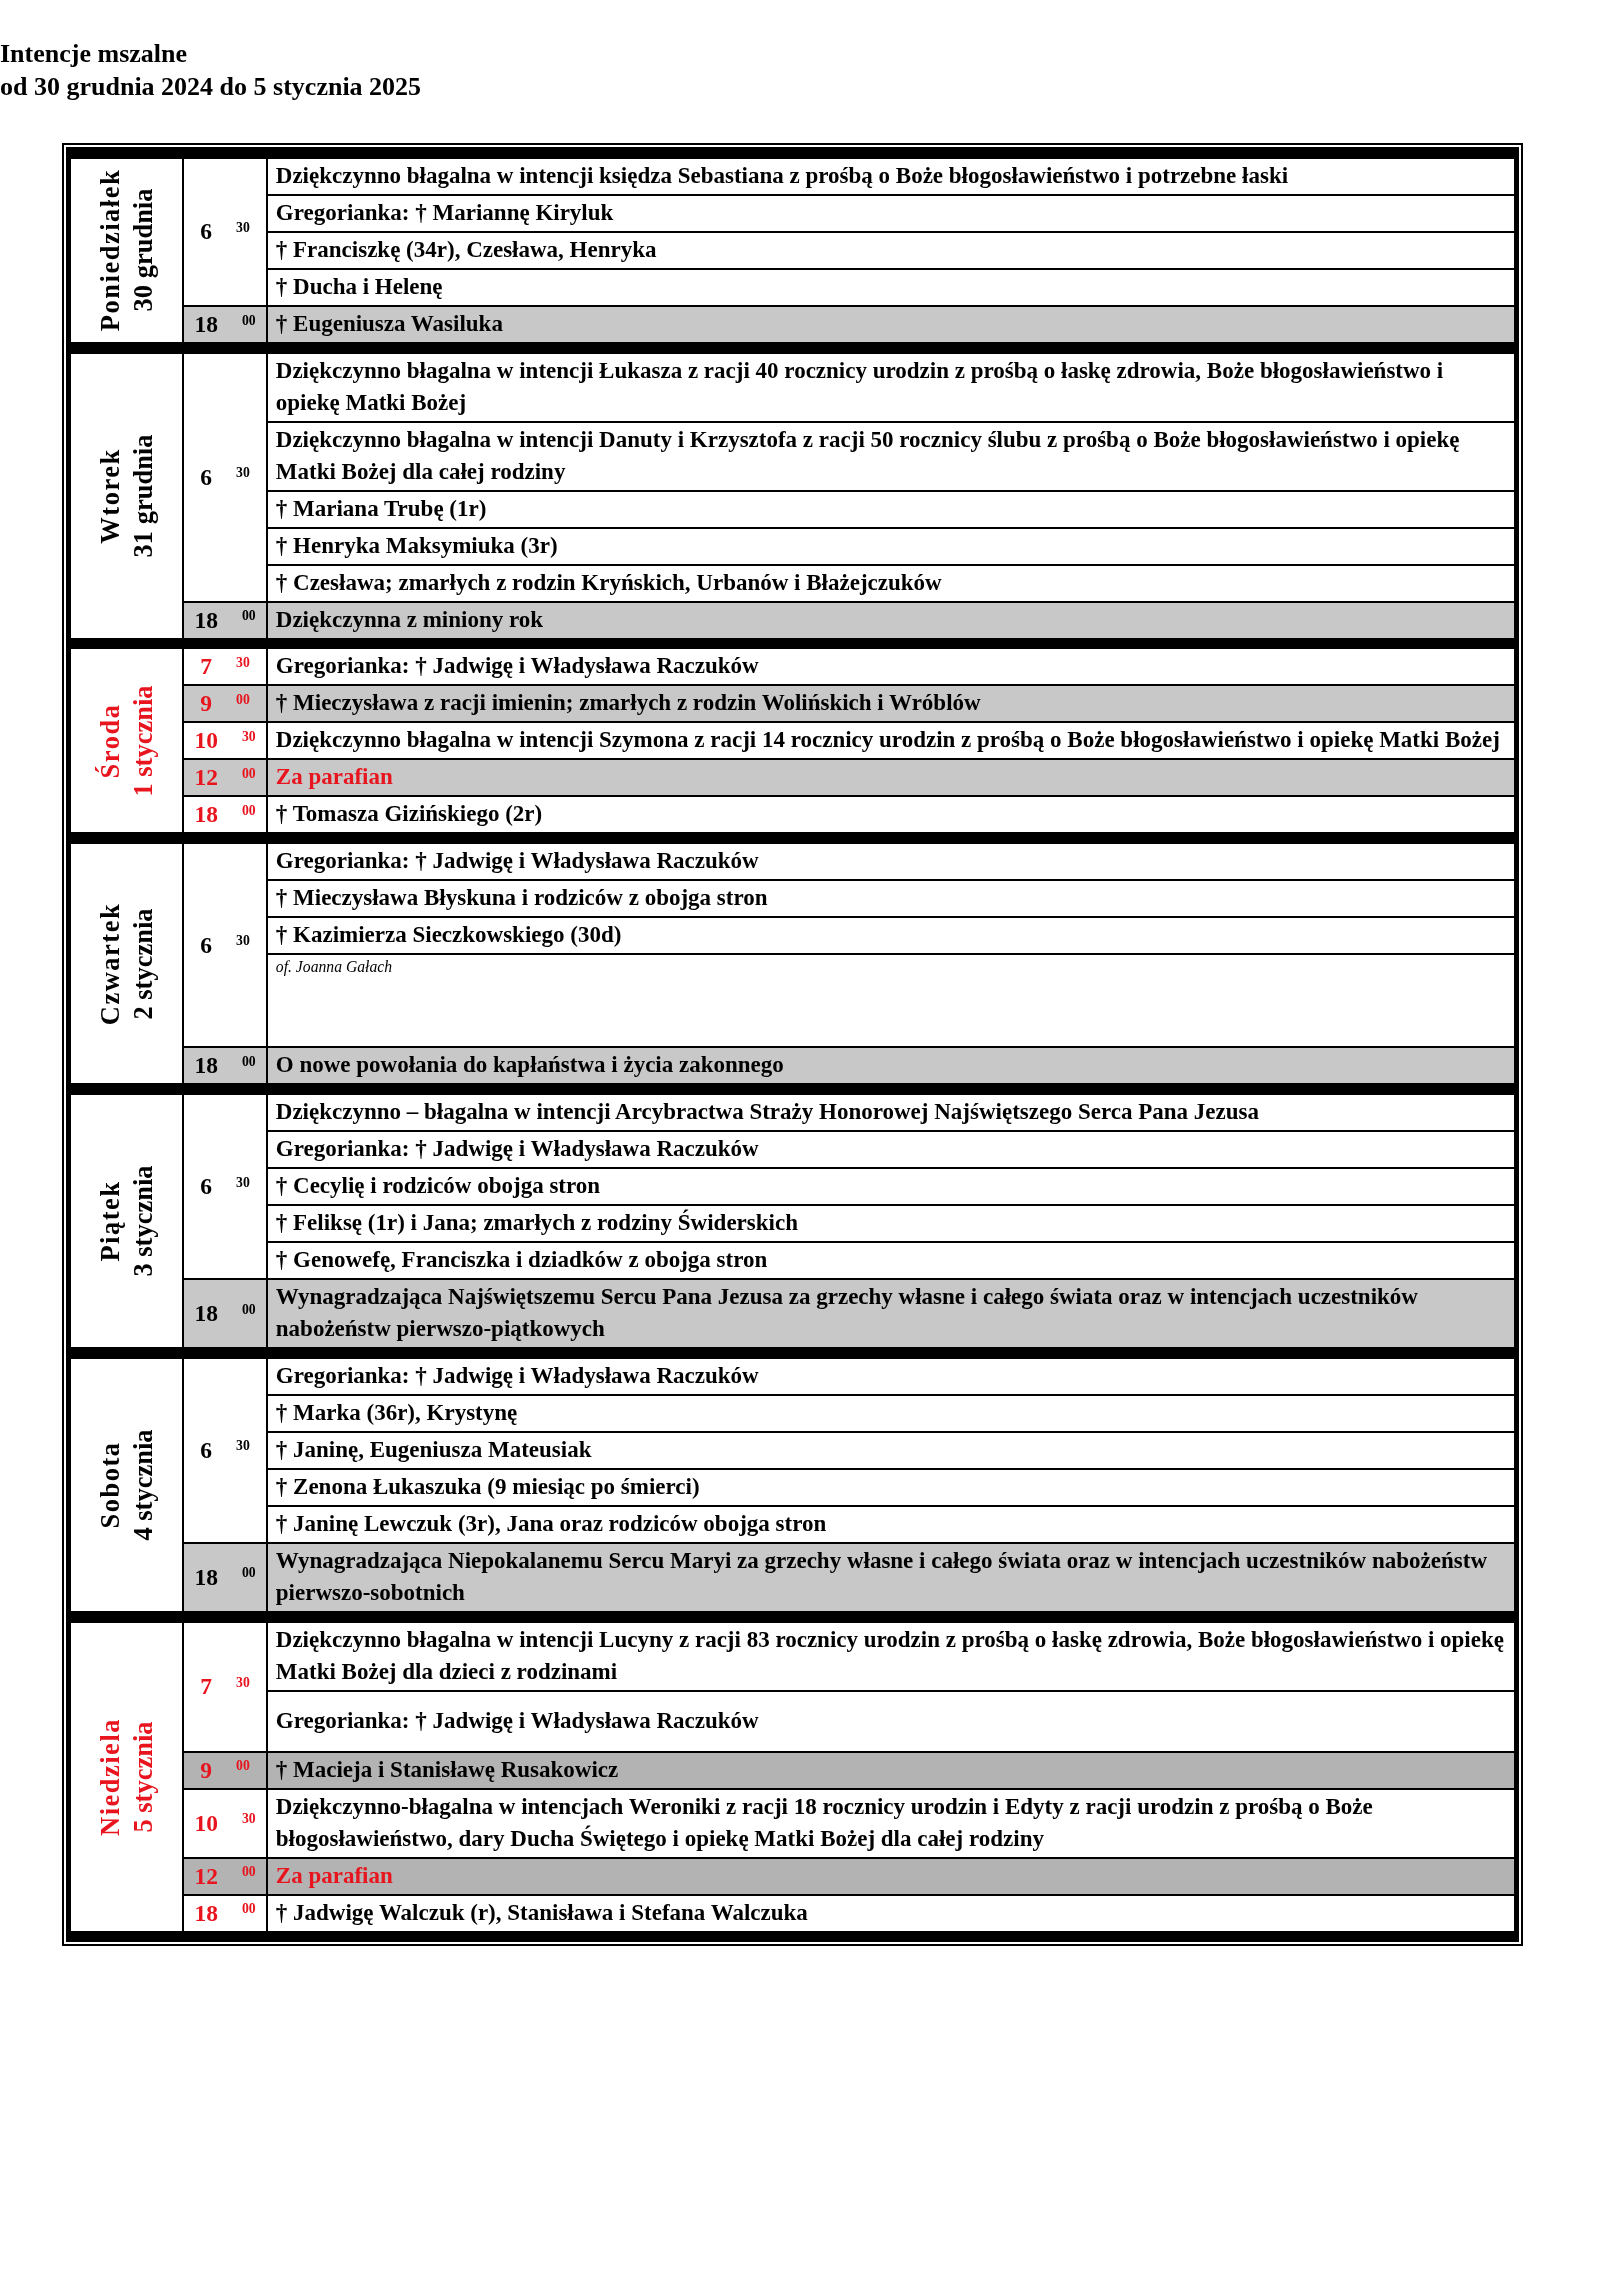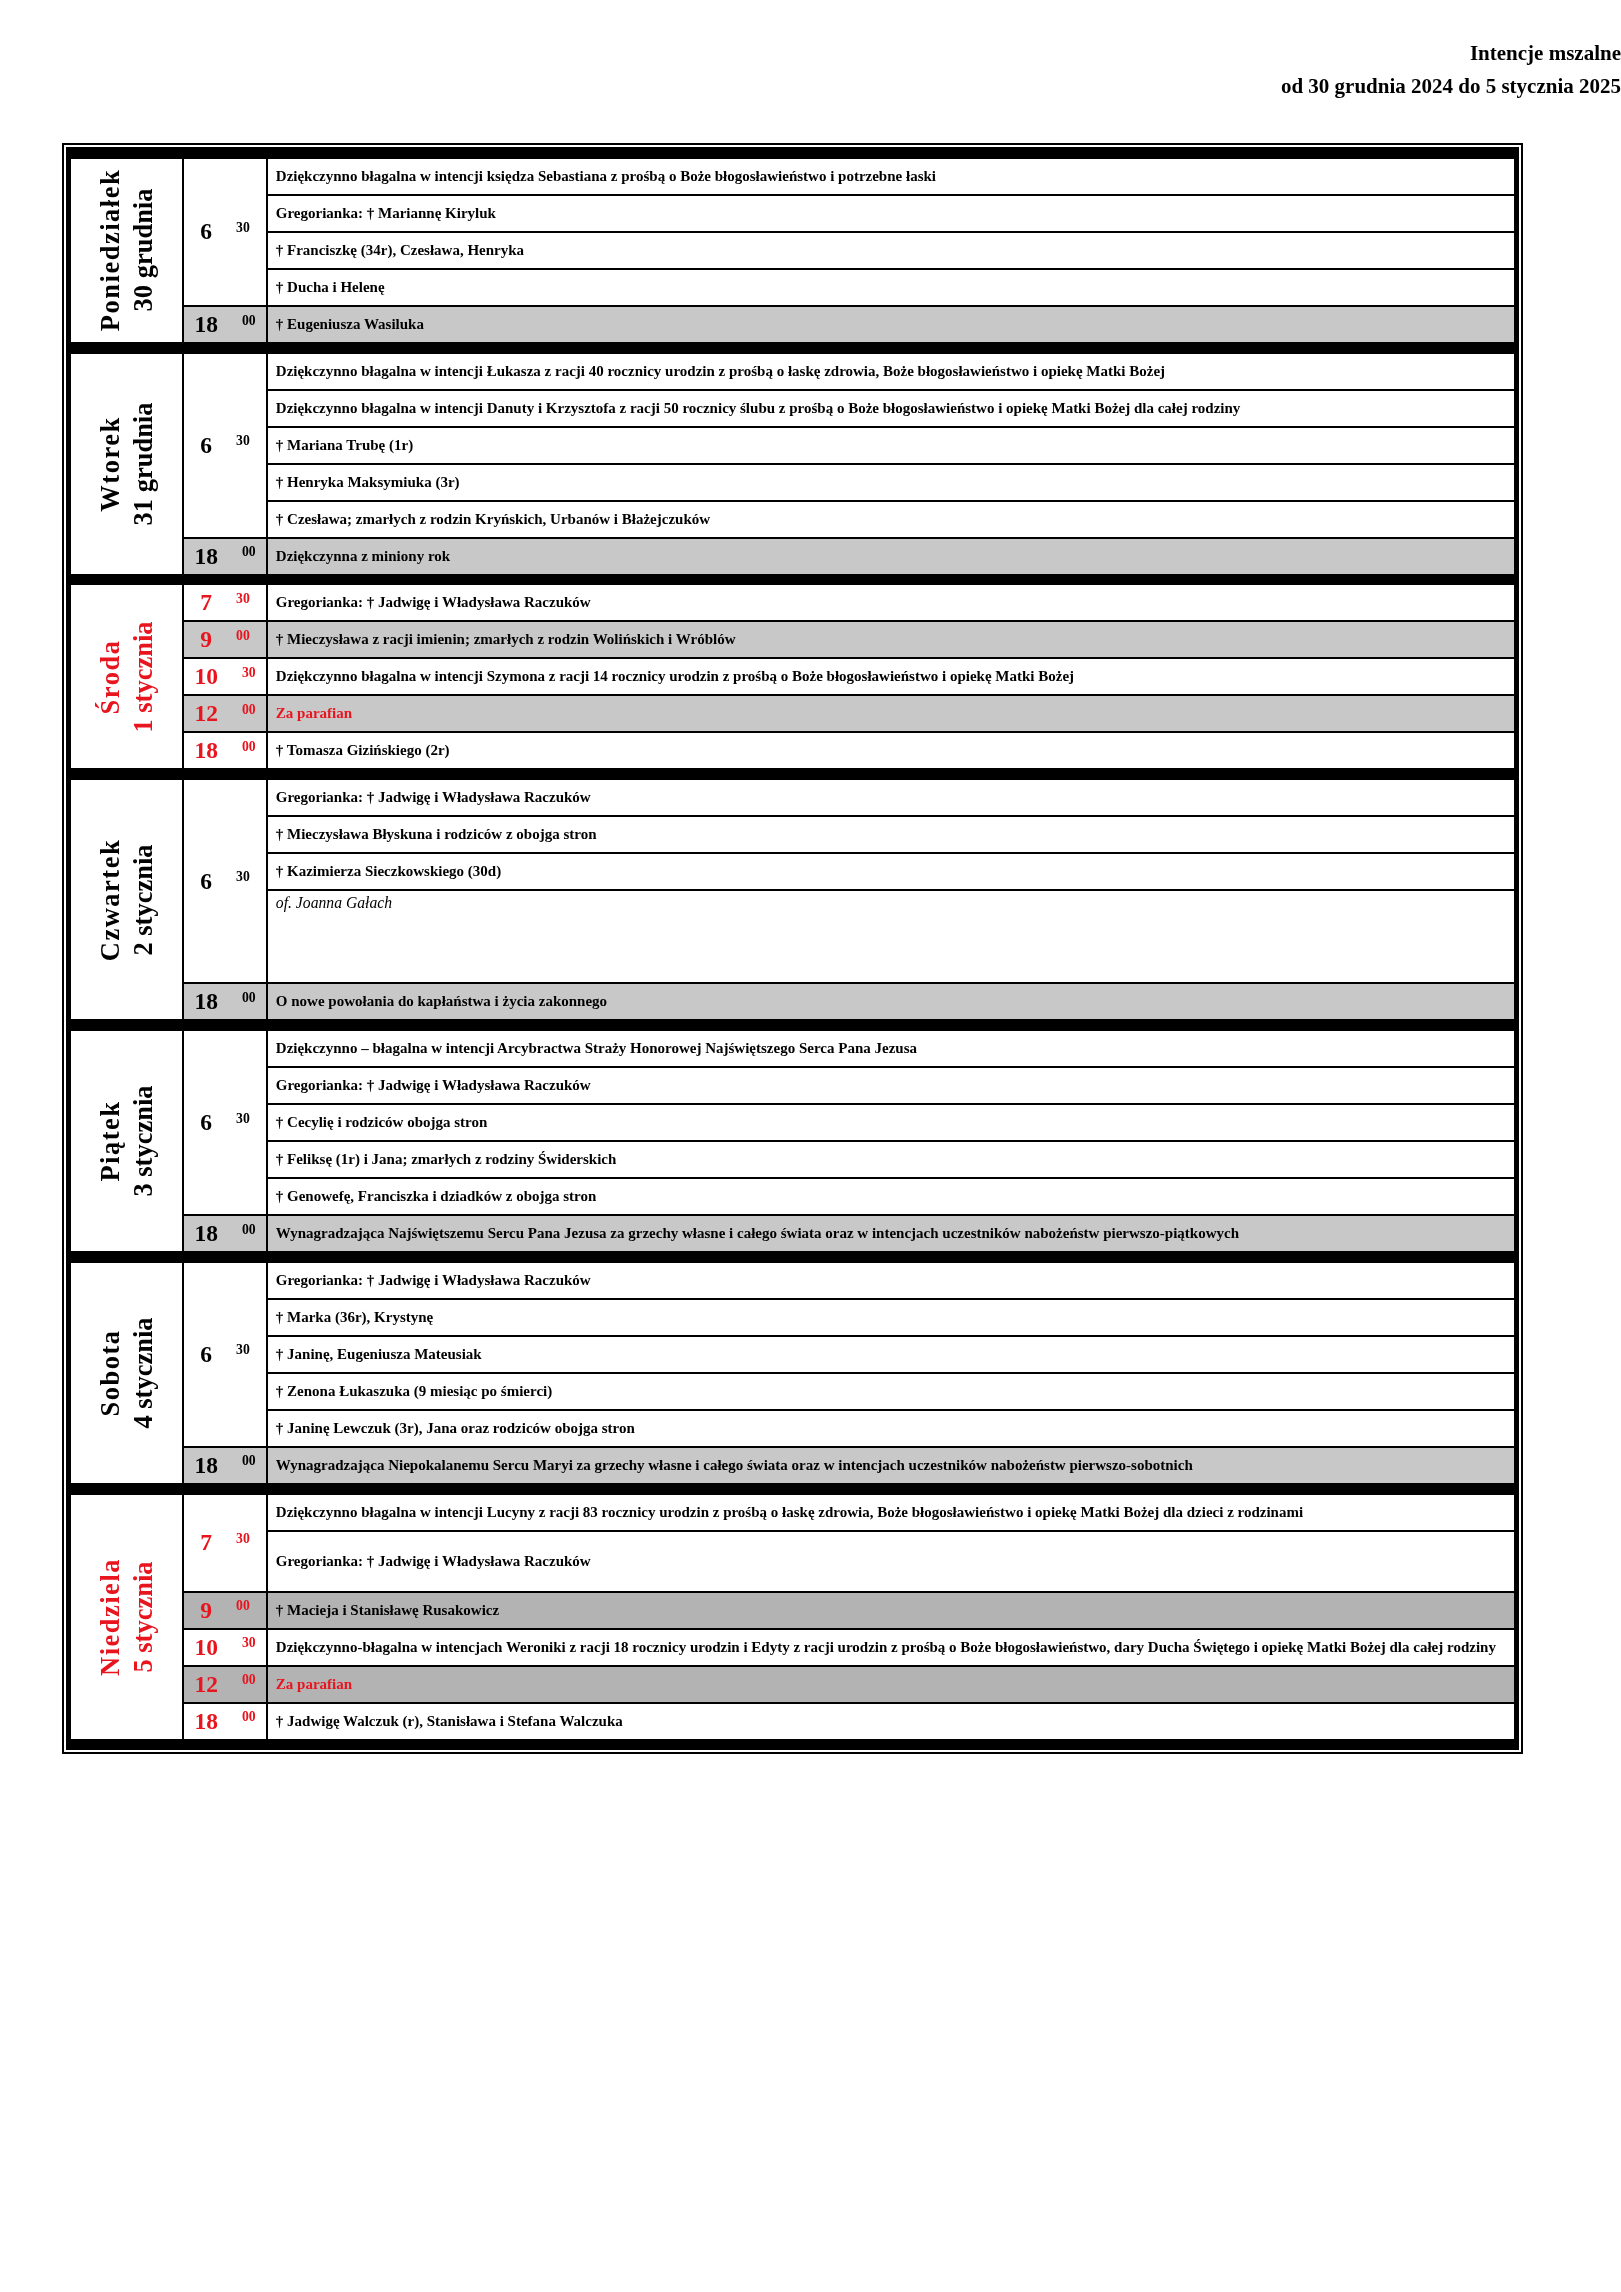--- a/index.html
+++ b/index.html
@@ -1,34 +1,34 @@
 <!DOCTYPE html>
 <html><head>
 <meta charset="utf-8">
 <style>
   html, body { margin: 0; padding: 0; background: #ffffff; }
   body { width: 1621px; height: 2293px; position: relative; font-family: "Liberation Serif", serif; color: #000; }
-  .title { position: absolute; top: 37px; left: 0; width: 1621px; text-align: right; font-weight: bold; font-size: 21px; line-height: 33px; }
+  .title { position: absolute; top: 37px; left: 0; width: 1621px; text-align: left; font-weight: bold; font-size: 26px; line-height: 33px; }
   .schedule { position: absolute; left: 66px; top: 147px; width: 1453px; border: 5.9px solid #000; outline: 2px solid #000; outline-offset: 2px; box-sizing: border-box; background: #000; }
   .day { display: flex; background: #fff; border-top: 1px solid #000; }
   .day + .day { margin-top: 10.8px; }
   .day:first-child { margin-top: 5.9px; }
   .day:last-child { margin-bottom: 5.9px; }
   .day-label { width: 111px; flex: 0 0 111px; border-right: 2px solid #000; position: relative; background: #fff; }
   .day-label .vert { position: absolute; left: 50%; top: 50%; transform: translate(-50%, -50%) rotate(-90deg); white-space: nowrap; text-align: center; font-weight: bold; font-size: 26.5px; line-height: 33px; }
   .day-label .vert span { display: block; }
   .day-label .vert .dname { letter-spacing: 1.5px; }
   .red { color: #e8141e; }
   .slots { flex: 1; display: flex; flex-direction: column; }
   .slot { display: flex; border-bottom: 2px solid #000; }
   .slot:last-child { border-bottom: none; }
   .time { width: 82px; flex: 0 0 82px; border-right: 2px solid #000; display: flex; align-items: center; justify-content: center; font-weight: bold; font-size: 23.5px; }
   .time sup { font-size: 13.7px; position: relative; top: -3.9px; margin-left: 24px; }
   .intentions { flex: 1; display: flex; flex-direction: column; }
-  .intention { border-bottom: 2px solid #000; padding: 1px 7.8px 2px 7.8px; font-weight: bold; font-size: 15px; line-height: 32px; min-height: 31px; }
+  .intention { border-bottom: 2px solid #000; padding: 1px 7.8px 2px 7.8px; font-weight: bold; font-size: 23px; line-height: 32px; min-height: 31px; }
   .intention:last-child { border-bottom: none; }
   .intention.note { font-weight: normal; font-style: italic; font-size: 15.7px; line-height: 21.6px; min-height: 88px; }
   .intention.tall { min-height: 56px; display: flex; align-items: center; }
   .gray { background: #c8c8c8; }
   .gray-dark { background: #b3b3b3; }
 </style>
 </head>
 <body>
 
 <div class="title">

